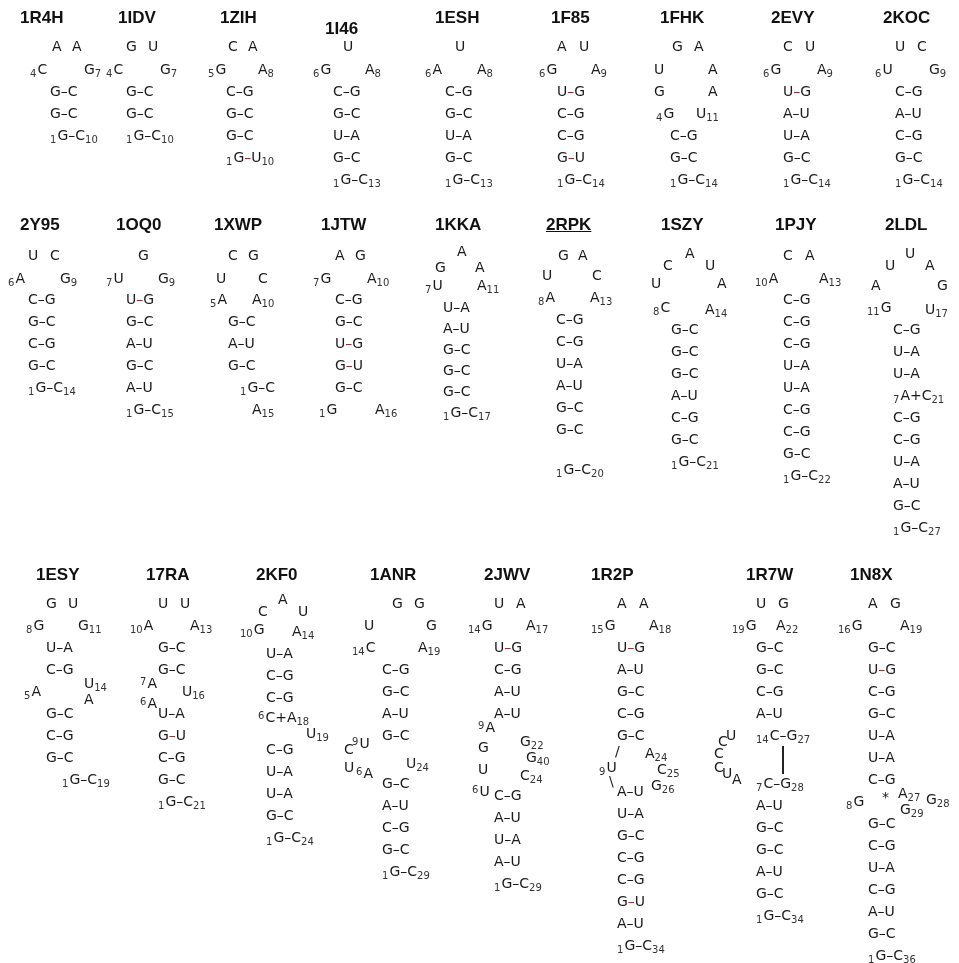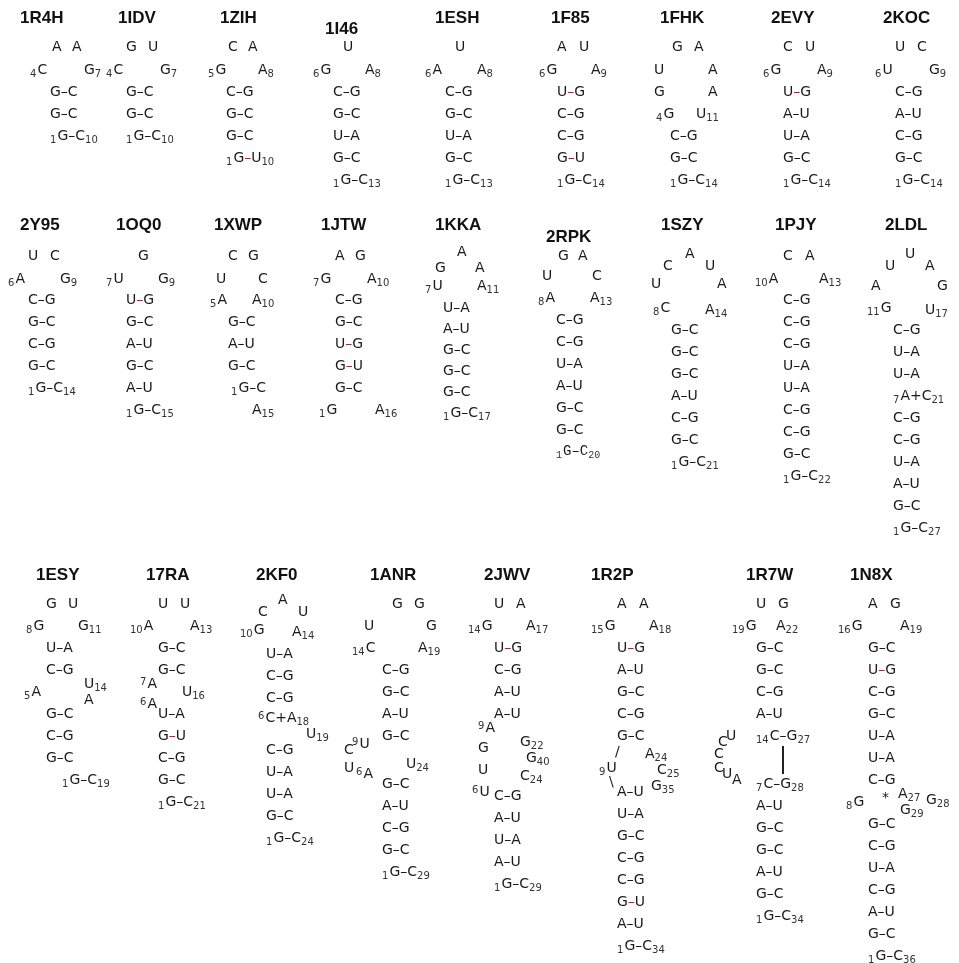--- a/index.html
+++ b/index.html
@@ -151,21 +151,21 @@
       <div class="title" style="left: -2px; top: 0px;">1XWP</div>
       <div class="tok" style="left: 12px; top: 32px;"><span>C</span></div>
       <div class="tok" style="left: 32px; top: 32px;"><span>G</span></div>
       <div class="tok" style="left: 0px; top: 55px;"><span>U</span></div>
       <div class="tok" style="left: 42px; top: 55px;"><span>C</span></div>
       <div class="tok" style="left: -6px; top: 76px;"><span class="pre">5</span><span>A</span></div>
       <div class="tok" style="left: 36px; top: 76px;"><span>A</span><sub>10</sub></div>
       <div class="tok" style="left: 12px; top: 98px;"><span>G</span><span class="bond">–</span><span>C</span></div>
       <div class="tok" style="left: 12px; top: 120px;"><span>A</span><span class="bond">–</span><span>U</span></div>
       <div class="tok" style="left: 12px; top: 142px;"><span>G</span><span class="bond">–</span><span>C</span></div>
-      <div class="tok" style="left: 15px; top: 164px;"><span class="pre">1</span><span>G</span><span class="bond">–</span><span>C</span></div>
+      <div class="tok" style="left: 24px; top: 164px;"><span class="pre">1</span><span>G</span><span class="bond">–</span><span>C</span></div>
       <div class="tok" style="left: 36px; top: 186px;"><span>A</span><sub>15</sub></div>
     </div>
     <div class="struct" style="left: 323px; top: 215px;">
       <div class="title" style="left: -2px; top: 0px;">1JTW</div>
       <div class="tok" style="left: 12px; top: 32px;"><span>A</span></div>
       <div class="tok" style="left: 32px; top: 32px;"><span>G</span></div>
       <div class="tok" style="left: -10px; top: 55px;"><span class="pre">7</span><span>G</span></div>
       <div class="tok" style="left: 44px; top: 55px;"><span>A</span><sub>10</sub></div>
       <div class="tok" style="left: 12px; top: 76px;"><span>C</span><span class="bond">–</span><span>G</span></div>
       <div class="tok" style="left: 12px; top: 98px;"><span>G</span><span class="bond">–</span><span>C</span></div>
@@ -183,34 +183,34 @@
       <div class="tok" style="left: -12px; top: 62px;"><span class="pre">7</span><span>U</span></div>
       <div class="tok" style="left: 40px; top: 62px;"><span>A</span><sub>11</sub></div>
       <div class="tok" style="left: 6px; top: 84px;"><span>U</span><span class="bond">–</span><span>A</span></div>
       <div class="tok" style="left: 6px; top: 105px;"><span>A</span><span class="bond">–</span><span>U</span></div>
       <div class="tok" style="left: 6px; top: 126px;"><span>G</span><span class="bond">–</span><span>C</span></div>
       <div class="tok" style="left: 6px; top: 147px;"><span>G</span><span class="bond">–</span><span>C</span></div>
       <div class="tok" style="left: 6px; top: 168px;"><span>G</span><span class="bond">–</span><span>C</span></div>
       <div class="tok" style="left: 6px; top: 189px;"><span class="pre">1</span><span>G</span><span class="bond">–</span><span>C</span><sub>17</sub></div>
     </div>
     <div class="struct" style="left: 548px; top: 215px;">
-      <div class="title" style="left: -2px; top: 12px;">2RPK</div>
+      <div class="title" style="left: -2px; top: 0px; text-decoration: underline;">2RPK</div>
       <div class="tok" style="left: 10px; top: 32px;"><span>G</span></div>
       <div class="tok" style="left: 30px; top: 32px;"><span>A</span></div>
       <div class="tok" style="left: -6px; top: 52px;"><span>U</span></div>
       <div class="tok" style="left: 44px; top: 52px;"><span>C</span></div>
       <div class="tok" style="left: -10px; top: 74px;"><span class="pre">8</span><span>A</span></div>
       <div class="tok" style="left: 42px; top: 74px;"><span>A</span><sub>13</sub></div>
       <div class="tok" style="left: 8px; top: 96px;"><span>C</span><span class="bond">–</span><span>G</span></div>
       <div class="tok" style="left: 8px; top: 118px;"><span>C</span><span class="bond">–</span><span>G</span></div>
       <div class="tok" style="left: 8px; top: 140px;"><span>U</span><span class="bond">–</span><span>A</span></div>
       <div class="tok" style="left: 8px; top: 162px;"><span>A</span><span class="bond">–</span><span>U</span></div>
       <div class="tok" style="left: 8px; top: 184px;"><span>G</span><span class="bond">–</span><span>C</span></div>
       <div class="tok" style="left: 8px; top: 206px;"><span>G</span><span class="bond">–</span><span>C</span></div>
-      <div class="tok" style="left: 8px; top: 228px; font-family: Liberation Mono, monospace;"><span class="pre">1</span><span>G</span><span class="bond">–</span><span>C</span><sub>20</sub></div>
+      <div class="tok" style="left: 8px; top: 246px;"><span class="pre">1</span><span>G</span><span class="bond">–</span><span>C</span><sub>20</sub></div>
     </div>
     <div class="struct" style="left: 663px; top: 215px;">
       <div class="title" style="left: -2px; top: 0px;">1SZY</div>
       <div class="tok" style="left: 22px; top: 30px;"><span>A</span></div>
       <div class="tok" style="left: 0px; top: 42px;"><span>C</span></div>
       <div class="tok" style="left: 42px; top: 42px;"><span>U</span></div>
       <div class="tok" style="left: -12px; top: 60px;"><span>U</span></div>
       <div class="tok" style="left: 54px; top: 60px;"><span>A</span></div>
       <div class="tok" style="left: -10px; top: 84px;"><span class="pre">8</span><span>C</span></div>
       <div class="tok" style="left: 42px; top: 86px;"><span>A</span><sub>14</sub></div>
@@ -364,21 +364,21 @@
       <div class="tok" style="left: 24px; top: 74px;"><span>U</span><span class="bond wobble" style="color: rgb(221, 17, 17);">–</span><span>G</span></div>
       <div class="tok" style="left: 24px; top: 96px;"><span>A</span><span class="bond">–</span><span>U</span></div>
       <div class="tok" style="left: 24px; top: 118px;"><span>G</span><span class="bond">–</span><span>C</span></div>
       <div class="tok" style="left: 24px; top: 140px;"><span>C</span><span class="bond">–</span><span>G</span></div>
       <div class="tok" style="left: 24px; top: 162px;"><span>G</span><span class="bond">–</span><span>C</span></div>
       <div class="tok" style="left: 22px; top: 178px;"><span>/</span></div>
       <div class="tok" style="left: 52px; top: 180px;"><span>A</span><sub>24</sub></div>
       <div class="tok" style="left: 6px; top: 194px;"><span class="pre">9</span><span>U</span></div>
       <div class="tok" style="left: 64px; top: 196px;"><span>C</span><sub>25</sub></div>
       <div class="tok" style="left: 16px; top: 208px;"><span>\</span></div>
-      <div class="tok" style="left: 58px; top: 212px;"><span>G</span><sub>35</sub></div>
+      <div class="tok" style="left: 58px; top: 212px;"><span>G</span><sub>26</sub></div>
       <div class="tok" style="left: 24px; top: 218px;"><span>A</span><span class="bond">–</span><span>U</span></div>
       <div class="tok" style="left: 24px; top: 240px;"><span>U</span><span class="bond">–</span><span>A</span></div>
       <div class="tok" style="left: 24px; top: 262px;"><span>G</span><span class="bond">–</span><span>C</span></div>
       <div class="tok" style="left: 24px; top: 284px;"><span>C</span><span class="bond">–</span><span>G</span></div>
       <div class="tok" style="left: 24px; top: 306px;"><span>C</span><span class="bond">–</span><span>G</span></div>
       <div class="tok" style="left: 24px; top: 328px;"><span>G</span><span class="bond wobble" style="color: rgb(221, 17, 17);">–</span><span>U</span></div>
       <div class="tok" style="left: 24px; top: 350px;"><span>A</span><span class="bond">–</span><span>U</span></div>
       <div class="tok" style="left: 24px; top: 372px;"><span class="pre">1</span><span>G</span><span class="bond">–</span><span>C</span><sub>34</sub></div>
     </div>
     <div class="struct" style="left: 748px; top: 565px;">

